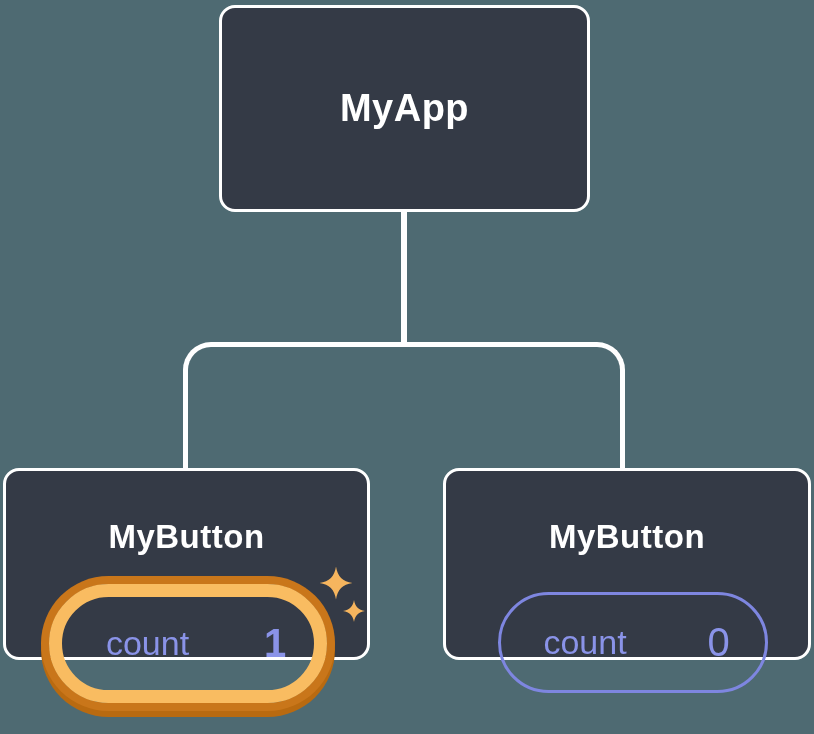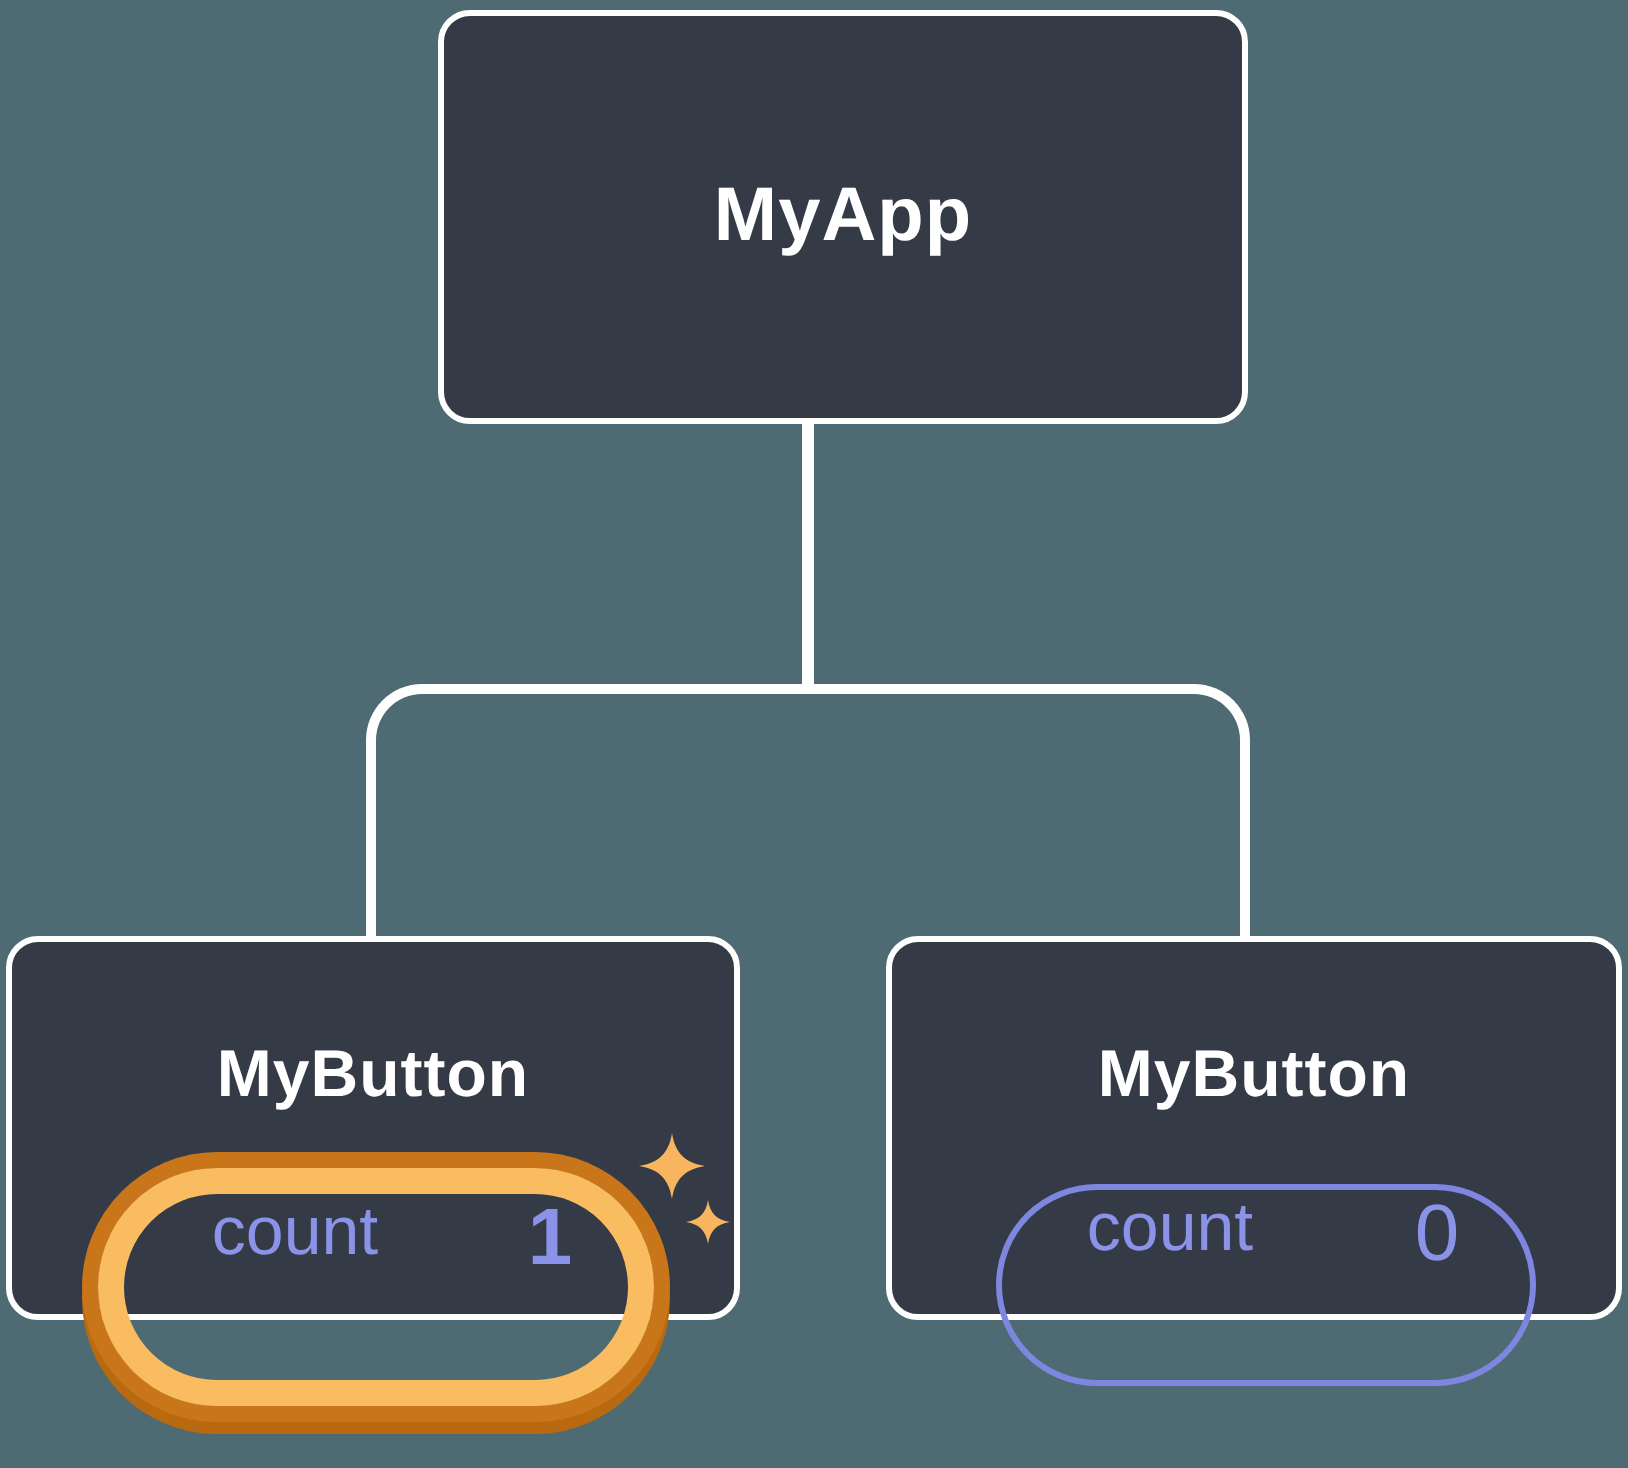--- a/index.html
+++ b/index.html
@@ -14,21 +14,21 @@
     overflow: hidden;
   }
   .node {
     position: absolute;
     background: var(--node-bg);
     border: 3px solid var(--node-border);
     border-radius: 16px;
     box-sizing: border-box;
   }
   .node-root {
-    left: 219px; top: 5px; width: 405px; height: 207px;
+    left: 219px; top: 5px; width: 371px; height: 207px;
     display: flex; align-items: center; justify-content: center;
   }
   .node-root .node-label { font-size: 38px; }
   .node-label {
     color: var(--node-text);
     font-weight: bold;
     font-size: 33px;
     letter-spacing: 0.5px;
     text-align: center;
   }
@@ -50,21 +50,21 @@
   }
   .node-child-left { left: 3px; width: 367px; }
   .node-child-right { left: 443px; }
   .node-child .node-label { margin-top: 47px; }
 
   .state-pill {
     position: absolute;
     box-sizing: content-box;
     border-radius: 999px;
     display: flex;
-    align-items: flex-start;
+    align-items: center;
   }
   .state-pill .cell {
     display: flex; align-items: center; justify-content: center;
     color: var(--state-text);
     font-size: 34px;
   }
   .state-pill .cell-value { font-size: 40px; }
   .state-pill-highlighted {
     left: 43px; top: 113px;
     width: 252px; height: 93px;

